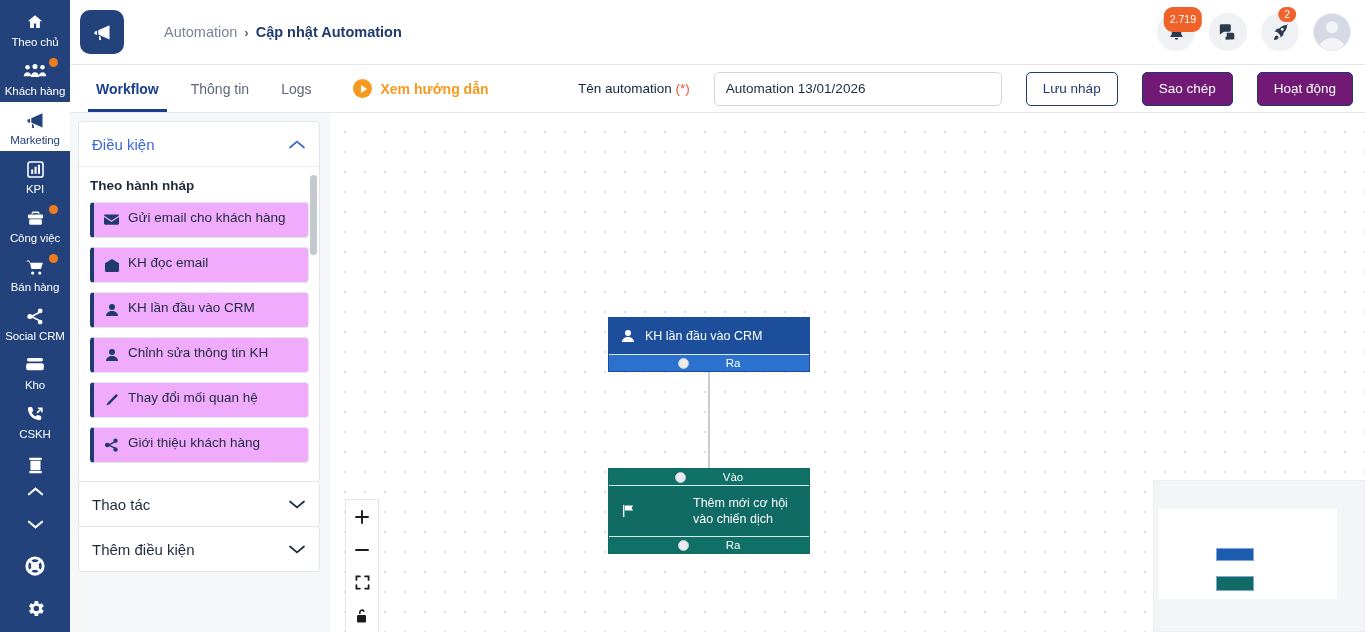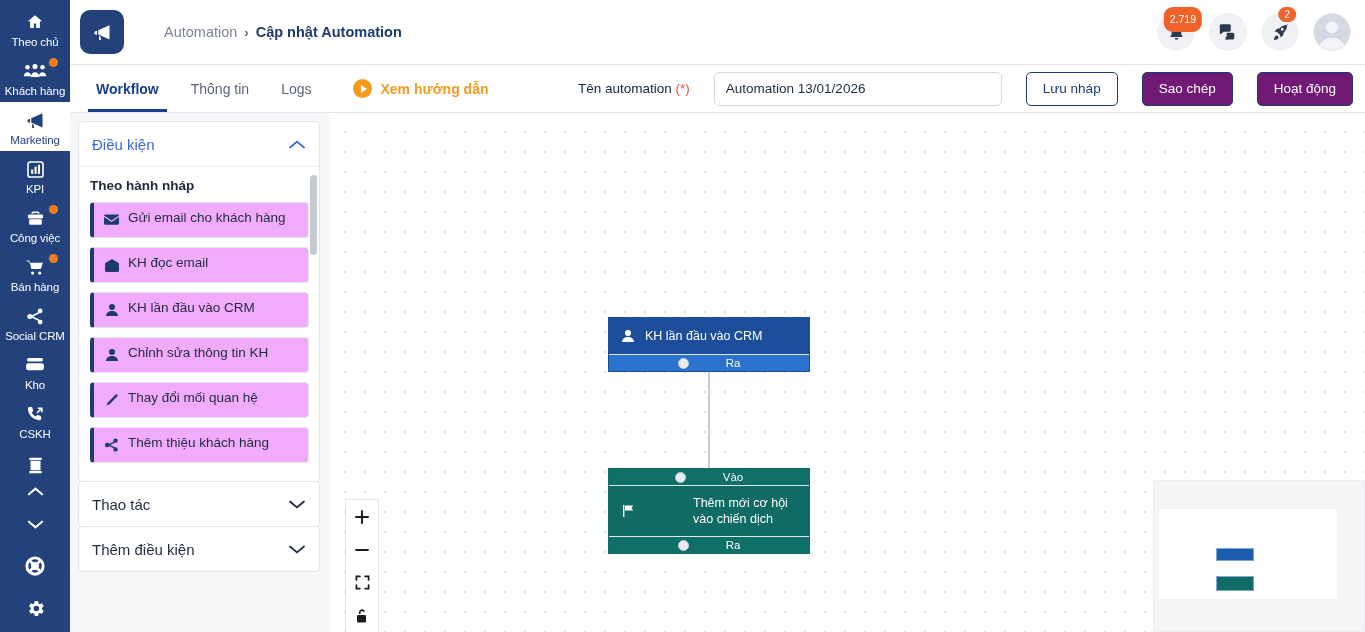--- a/index.html
+++ b/index.html
@@ -539,21 +539,21 @@
 
             <div class="citem">
               <span class="ci-ico">
                 <svg width="15" height="14" viewBox="0 0 16 16" fill="currentColor">
                     <circle cx="12.6" cy="3" r="2.5"></circle>
                     <circle cx="3.2" cy="8" r="2.7"></circle>
                     <circle cx="12.6" cy="13" r="2.5"></circle>
                     <path d="M4.5 7.2 11.5 3.7l.8 1.5L5.3 8.7zM5.3 7.3 12.3 10.8l-.8 1.5L4.5 8.8z"></path>
                   </svg>
               </span>
-              <span class="ci-lbl">Thêm thiệu khách hàng</span>
+              <span class="ci-lbl">Giới thiệu khách hàng</span>
             </div>
 
             <div class="sbar"></div>
           </div>
         </div>
 
         <div class="acc">
           <div class="acc-head">
             <span class="acc-title muted">Thao tác</span>
             <span class="chev muted">

